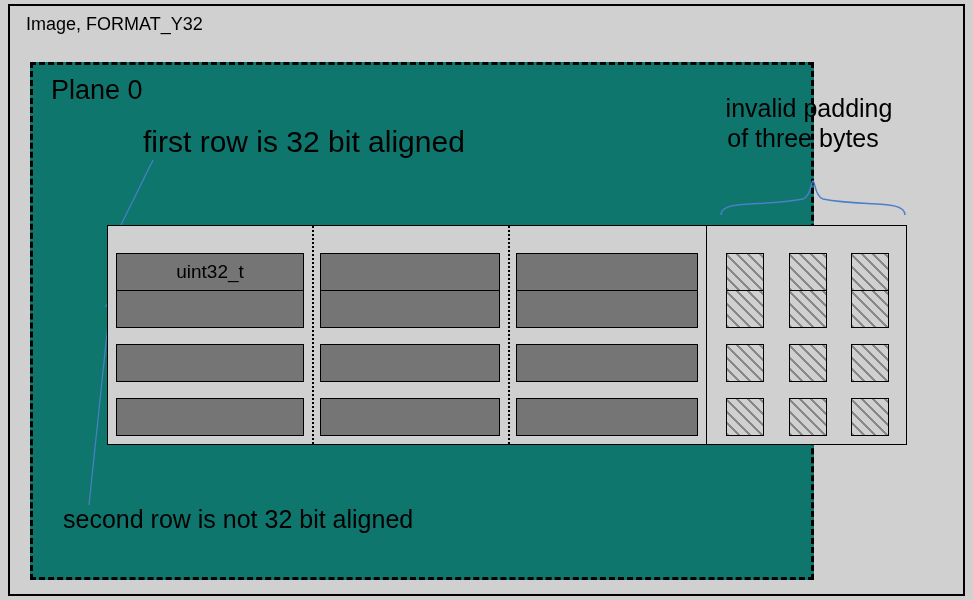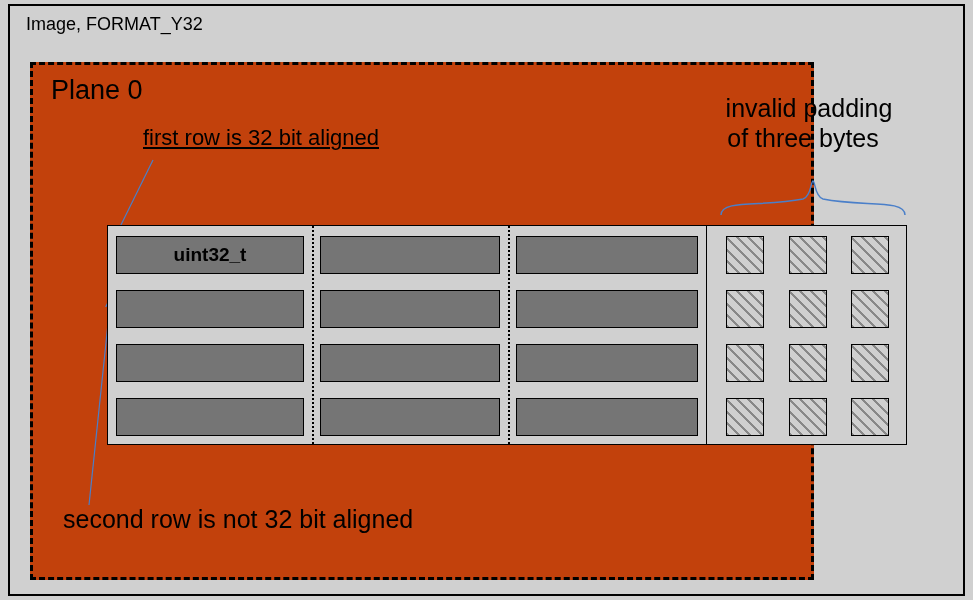--- a/index.html
+++ b/index.html
@@ -26,36 +26,35 @@
       font-size: 18px;
       color: #000;
     }
     .plane-box {
       position: absolute;
       left: 20px;
       top: 56px;
       width: 784px;
       height: 518px;
       border: 3px dashed #000;
-      background: #c2410c;
+      background: #0f766e;
     }
     .plane-title {
       position: absolute;
       left: 18px;
       top: 10px;
       font-size: 27px;
       color: #000;
     }
     .annot-first {
       position: absolute;
       left: 110px;
       top: 60px;
-      font-size: 22px;
-      color: #000;
-      text-decoration: underline;
+      font-size: 30px;
+      color: #000;
     }
     .annot-padding {
       position: absolute;
       left: 660px;
       top: 28px;
       width: 220px;
       font-size: 25px;
       color: #000;
       text-align: center;
       line-height: 1.2;
@@ -96,21 +95,21 @@
     }
     .col-divider.d1 { left: 204px; }
     .col-divider.d2 { left: 400px; }
     .col-divider.d3 { left: 598px; border-left: 1px solid #000; }
     .row {
       position: absolute;
       left: 0;
       width: 100%;
       height: 54px;
     }
-    .row.r0 { top: 2px; font-weight: bold; }
+    .row.r0 { top: 19px; }
     .row.r1 { top: 56px; }
     .row.r2 { top: 110px; }
     .row.r3 { top: 164px; }
     .cell32 {
       position: absolute;
       height: 38px;
       top: 8px;
       background: #757575;
       border: 1px solid #000;
     }

